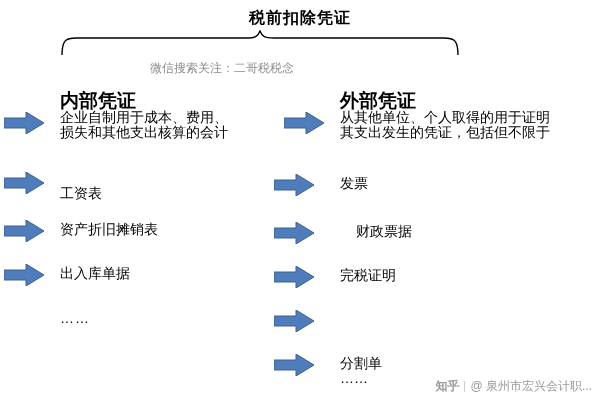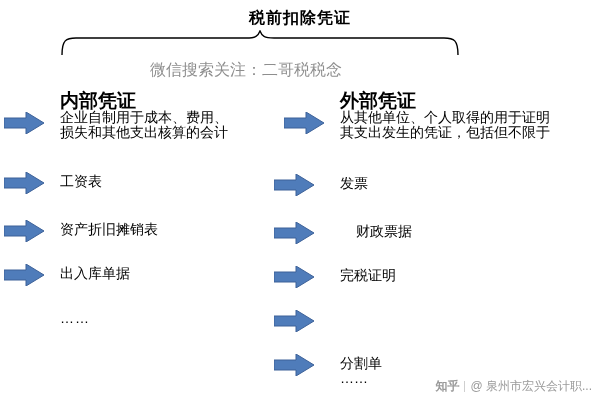--- a/index.html
+++ b/index.html
@@ -35,21 +35,21 @@
     position: absolute;
     left: 60px;
     top: 30px;
     width: 400px;
     height: 26px;
   }
   .watermark-inner {
     position: absolute;
     left: 150px;
     top: 60px;
-    font-size: 16px;
+    font-size: 12px;
     color: #8e8e8e;
     white-space: nowrap;
   }
   .col-head {
     position: absolute;
     font-size: 19px;
     font-weight: bold;
   }
   .col-head.left { left: 60px; top: 88px; }
   .col-head.right { left: 340px; top: 88px; }
@@ -116,21 +116,21 @@
   </svg>
   <svg class="arrow" style="left:4px; top:220px;" viewBox="0 0 40 22">
     <polygon points="0,6 22,6 22,0 40,11 22,22 22,16 0,16" fill="#4f7cba" stroke="#3d6198" stroke-width="1"></polygon>
   </svg>
   <svg class="arrow" style="left:4px; top:264px;" viewBox="0 0 40 22">
     <polygon points="0,6 22,6 22,0 40,11 22,22 22,16 0,16" fill="#4f7cba" stroke="#3d6198" stroke-width="1"></polygon>
   </svg>
 
   <div class="item" style="left:60px; top:110px;">企业自制用于成本、费用、
 损失和其他支出核算的会计</div>
-  <div class="item" style="left:60px; top:174px;">工资表</div>
+  <div class="item" style="left:60px; top:186px;">工资表</div>
   <div class="item" style="left:60px; top:266px;">出入库单据</div>
   <div class="item" style="left:60px; top:222px;">资产折旧摊销表</div>
   <div class="dots" style="left:60px; top:310px;">……</div>
 
   <svg class="arrow" style="left:284px; top:112px;" viewBox="0 0 40 22">
     <polygon points="0,6 22,6 22,0 40,11 22,22 22,16 0,16" fill="#4f7cba" stroke="#3d6198" stroke-width="1"></polygon>
   </svg>
   <svg class="arrow" style="left:274px; top:174px;" viewBox="0 0 40 22">
     <polygon points="0,6 22,6 22,0 40,11 22,22 22,16 0,16" fill="#4f7cba" stroke="#3d6198" stroke-width="1"></polygon>
   </svg>

